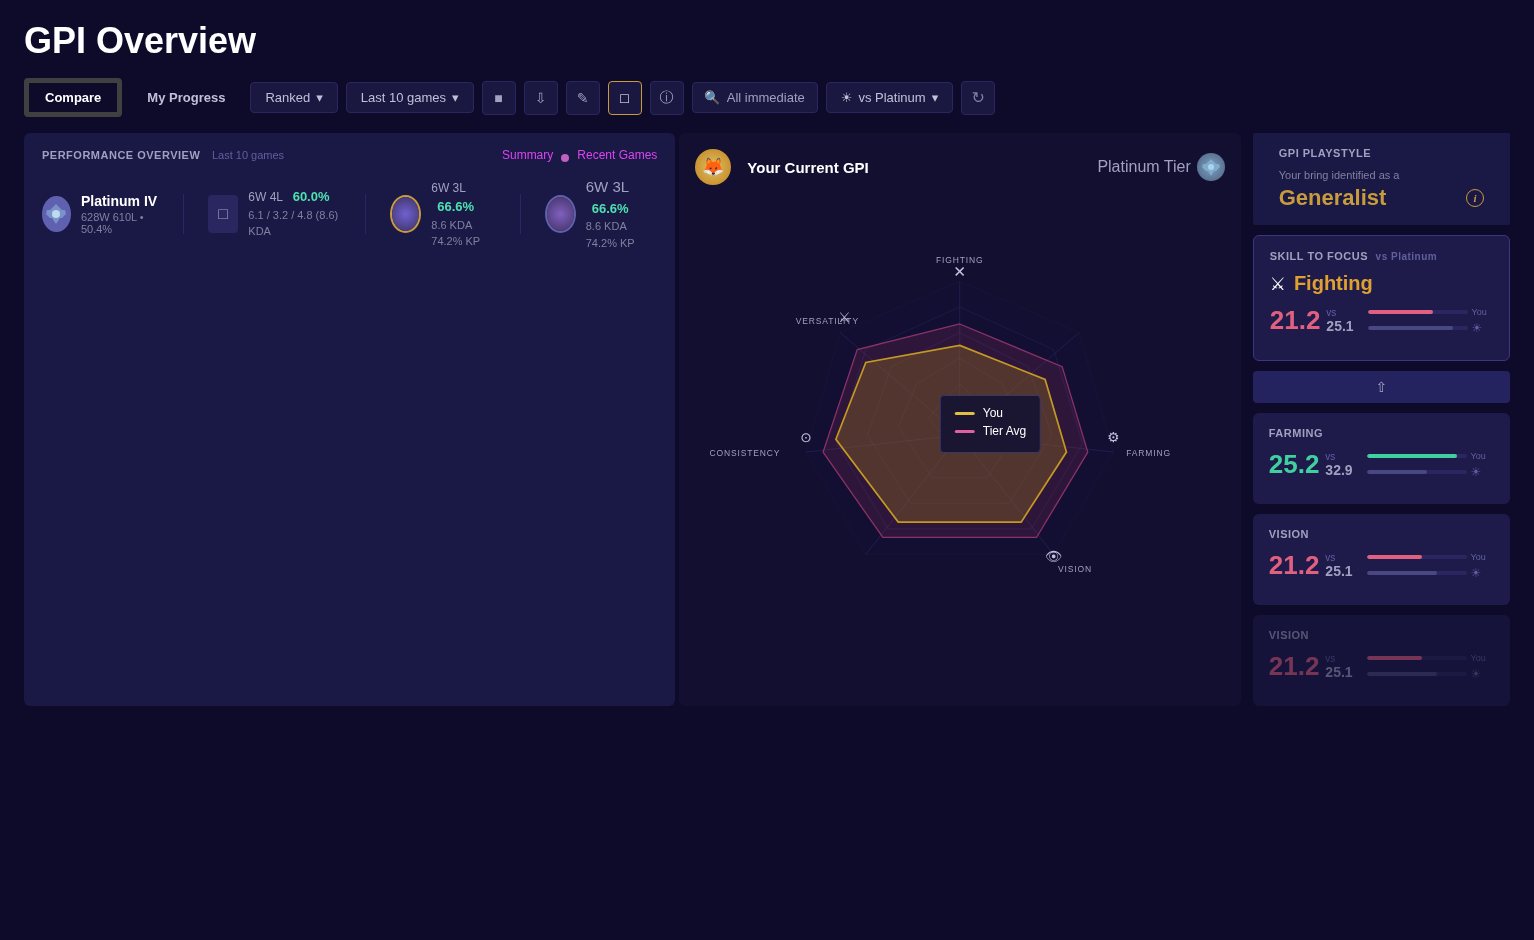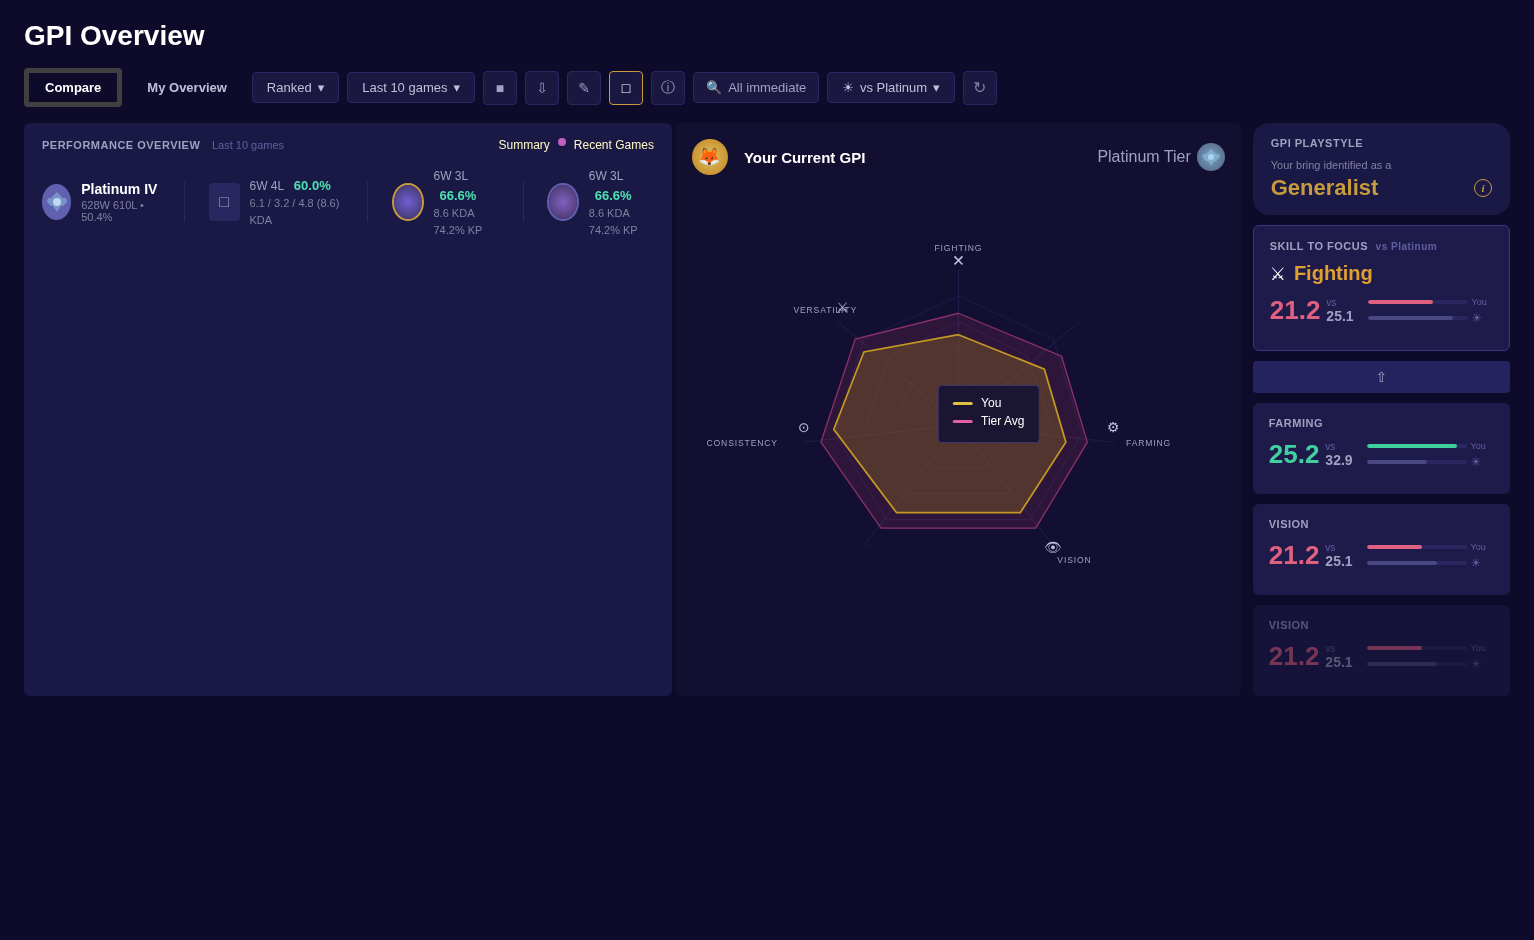--- a/index.html
+++ b/index.html
@@ -11,21 +11,21 @@
       min-height: 940px;
       width: 1534px;
       overflow: hidden;
     }
 
     .page-wrapper {
       padding: 20px 24px;
     }
 
     .page-title {
-      font-size: 28px;
+      font-size: 36px;
       font-weight: 700;
       color: #ffffff;
       margin-bottom: 16px;
     }
 
     
     .top-nav {
       display: flex;
       align-items: center;
       gap: 8px;
@@ -153,24 +153,24 @@
     }
 
     .perf-subtitle {
       font-size: 11px;
       color: #6060a0;
       margin-left: 8px;
     }
 
     .summary-toggle {
       display: flex;
-      align-items: flex-start;
+      align-items: flex-end;
       gap: 8px;
       font-size: 12px;
-      color: #fef9c3;
+      color: #d946ef;
     }
 
     .dot {
       width: 8px;
       height: 8px;
       border-radius: 50%;
       background: #c060c0;
     }
 
     .perf-stats {
@@ -255,22 +255,22 @@
       display: flex;
       align-items: center;
       justify-content: center;
       font-size: 16px;
       color: #a0a0c0;
     }
 
     
     .gpi-card {
       background: #1a1845;
-      border-radius: 16px;
-      padding: 14px 18px;
+      border-radius: 2px;
+      padding: 14px 26px;
     }
 
     .gpi-title {
       font-size: 11px;
       font-weight: 700;
       color: #a0a0c0;
       letter-spacing: 0.5px;
       text-transform: uppercase;
       margin-bottom: 10px;
     }
@@ -544,21 +544,21 @@
   </style>
 </head>
 <body>
 
 <div class="page-wrapper">
 
   <h1 class="page-title">GPI Overview</h1>
 
   <div class="top-nav">
     <button class="tab-btn active">Compare</button>
-    <button class="tab-btn secondary">My Overview</button>
+    <button class="tab-btn secondary">My Progress</button>
 
     <button class="dropdown-btn">
       <span>Ranked</span>
       <span class="chevron"></span>
     </button>
 
     <button class="dropdown-btn">
       <span>Last 10 games</span>
       <span class="chevron"></span>
     </button>
@@ -647,21 +647,21 @@
           </div>
 
           <div class="divider"></div>
 
           <div class="stat-block">
             <div class="champ-icon" style="border-color:#6060b0;">
               <div class="champ-icon-inner" style="background: radial-gradient(circle, #8060c0, #403060);"></div>
             </div>
             <div class="stat-data">
               <div>
-                <span style="color:#a0a0c0;font-size:12px;"><span>6W</span> <span>3L</span></span>
+                <span style="color:#a0a0c0;font-size:15px;"><span>6W</span> <span>3L</span></span>
                 <span class="win-rate-green" style="margin-left:6px;">66.6%</span>
               </div>
               <div class="stat-label">8.6 KDA</div>
               <div class="stat-label">74.2% KP</div>
             </div>
           </div>
         </div>
       </div>
 
       <div class="gpi-main">

